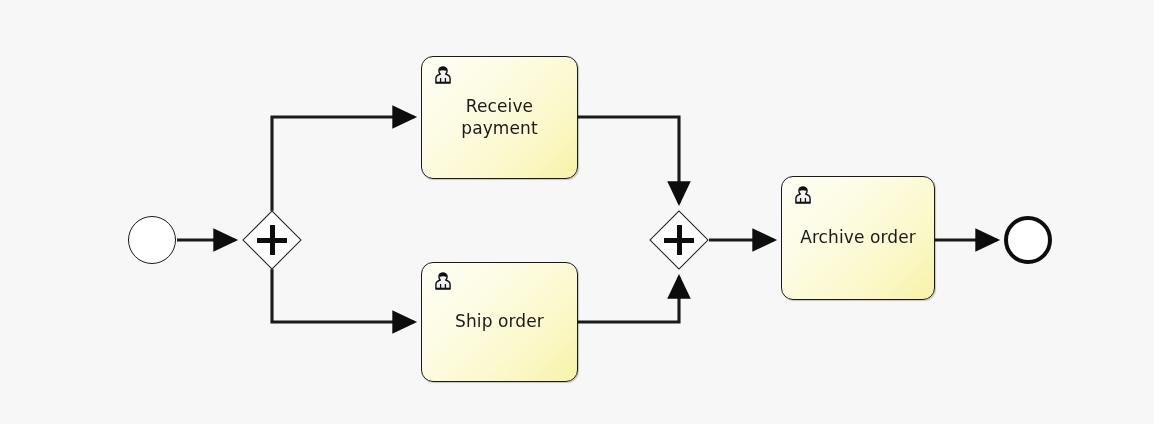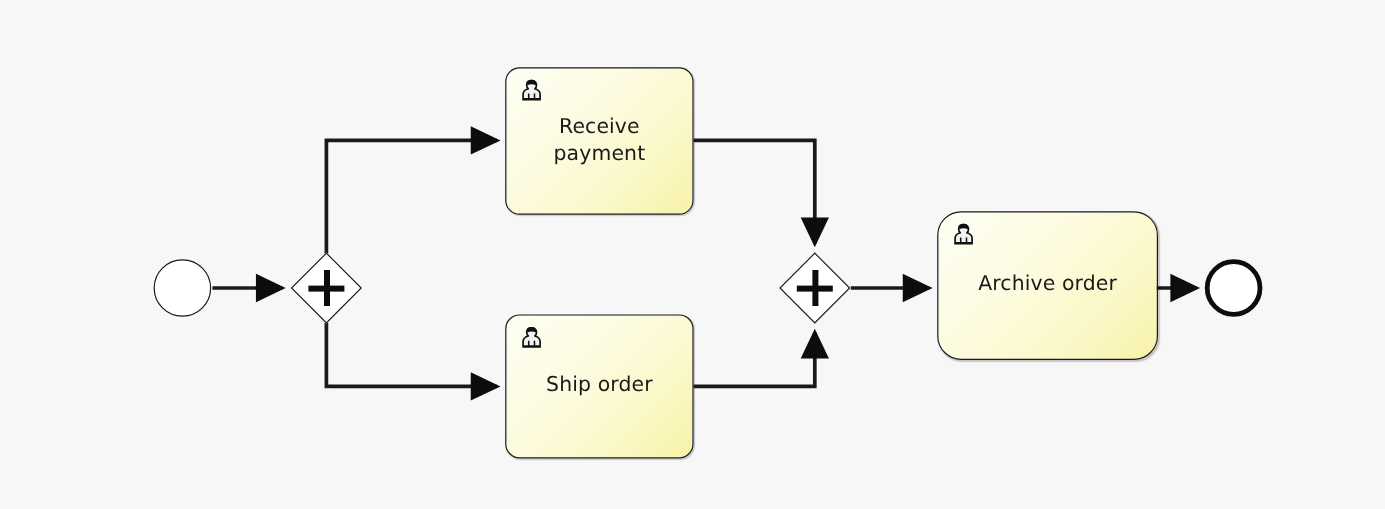--- a/index.html
+++ b/index.html
@@ -169,21 +169,21 @@
     <div class="task-label">Receive
 payment</div>
   </div>
 
   <div class="gateway" style="left:649px; top:210px; width:60px; height:60px;">
     <div class="diamond"></div>
     <div class="plus-h"></div>
     <div class="plus-v"></div>
   </div>
 
-  <div class="task" style="left:781px; top:176px; width:184px; height:124px;border-radius:20px;">
+  <div class="task" style="left:781px; top:176px; width:154px; height:124px;">
     <svg class="task-icon" viewBox="0 0 26 26">
       <path d="M13 3.2c-2.6 0-4.1 1.5-4.1 3.6 0 1.5 0.6 2.6 1.4 3.2 -2.6 0.8-4.4 2.4-4.4 4.5v4.6h14.2v-4.6c0-2.1-1.8-3.7-4.4-4.5 0.8-0.6 1.4-1.7 1.4-3.2 0-2.1-1.5-3.6-4.1-3.6z" fill="#f2f2f2" stroke="#101010" stroke-width="1.4" stroke-linejoin="round"></path>
       <path d="M9.3 5.6c0-1.9 1.4-3.1 3.7-3.1 2.3 0 3.7 1.2 3.7 3.1 0 0.5-0.1 1-0.2 1.4 -1.1-0.5-2.2-0.7-3.5-0.7 -1.3 0-2.4 0.2-3.5 0.7 -0.1-0.4-0.2-0.9-0.2-1.4z" fill="#101010"></path>
       <path d="M10.6 13.9v4.6M15.4 13.9v4.6" stroke="#101010" stroke-width="1.3"></path>
       <path d="M6.0 18.4h14.0" stroke="#101010" stroke-width="1.4"></path>
     </svg>
     <div class="task-label">Archive order</div>
   </div>
 
   <div class="event end" style="left:1004px; top:216px; width:48px; height:48px;"></div>

